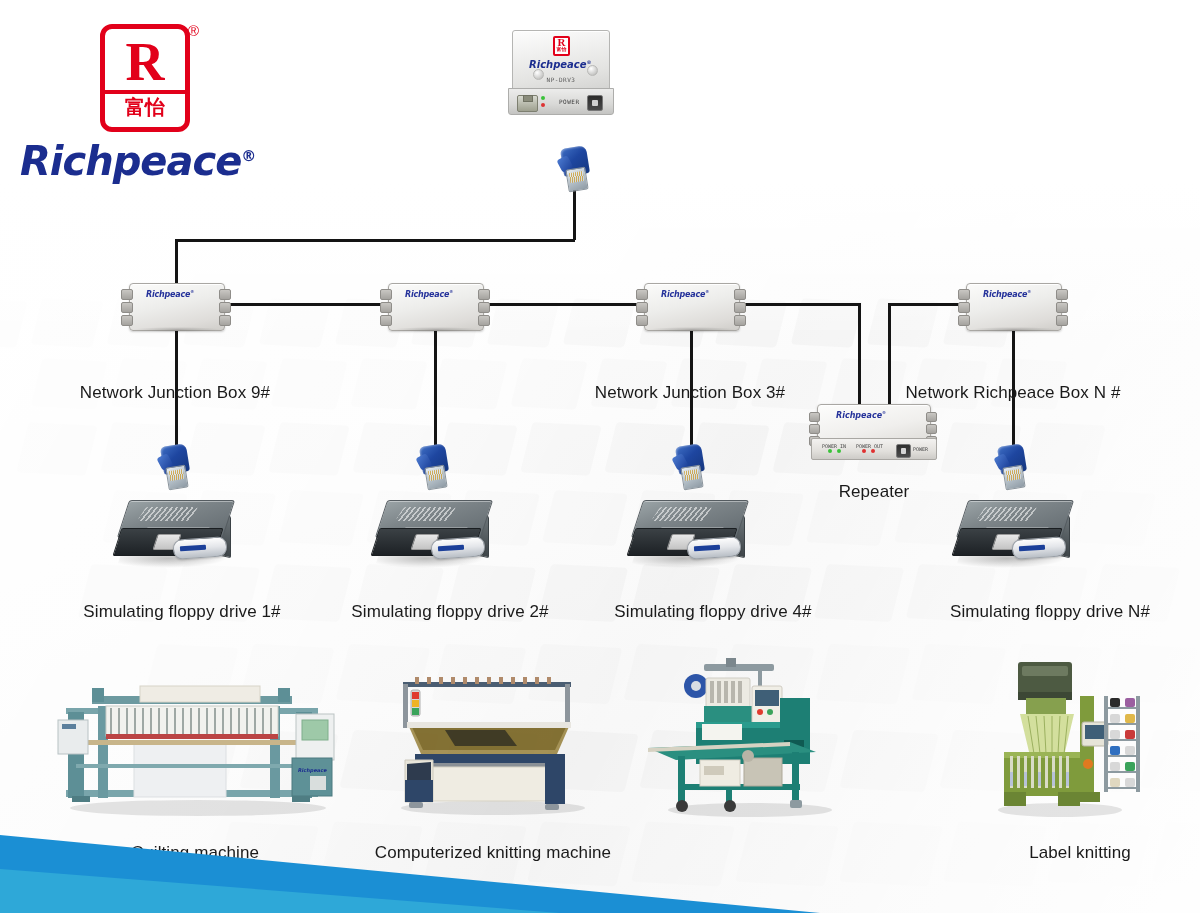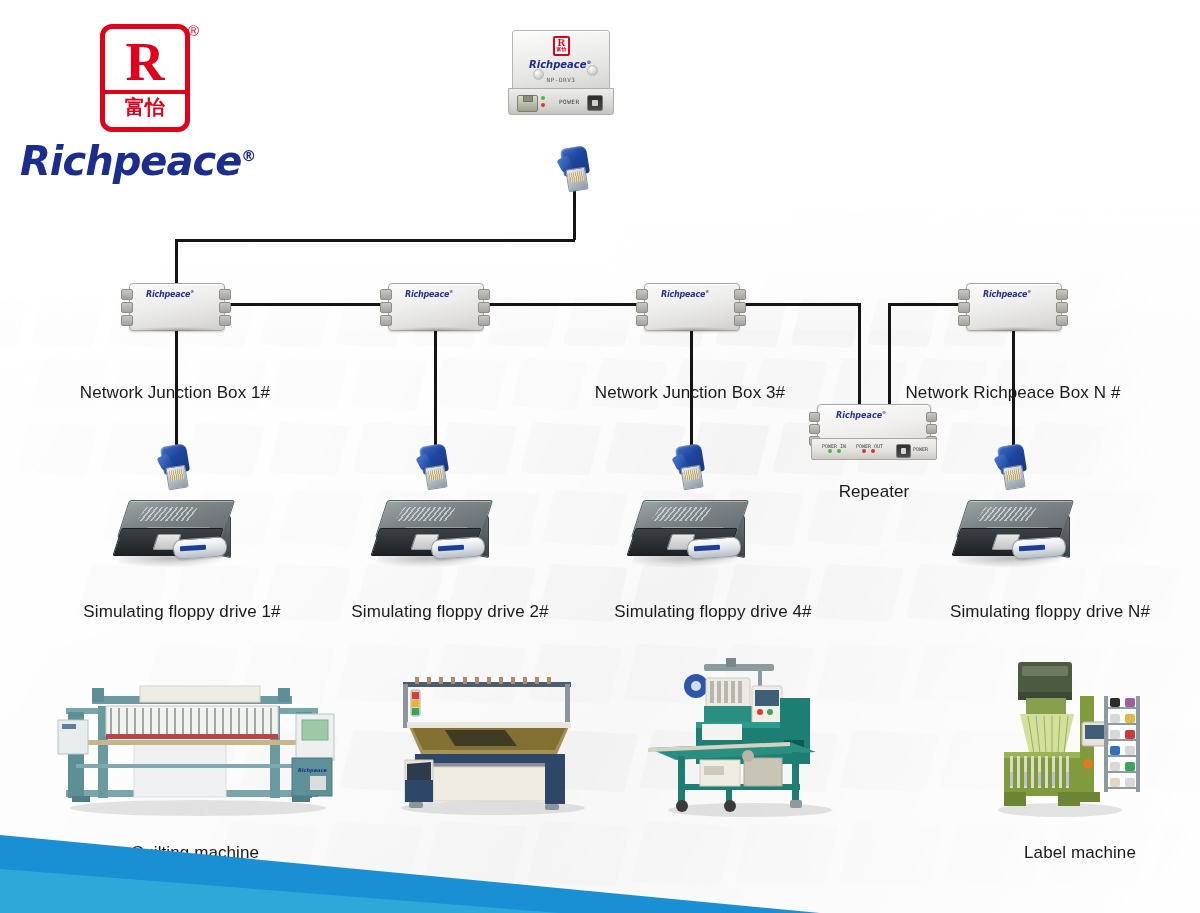--- a/index.html
+++ b/index.html
@@ -350,21 +350,21 @@
       <div class="jb-brand"><span>Richpeace</span><sup>®</sup></div>
     </div>
     <div class="jb-tab l" style="top:6px;"></div>
     <div class="jb-tab l" style="top:19px;"></div>
     <div class="jb-tab l" style="top:32px;"></div>
     <div class="jb-tab r" style="top:6px;"></div>
     <div class="jb-tab r" style="top:19px;"></div>
     <div class="jb-tab r" style="top:32px;"></div>
     <div class="jb-shadow"></div>
   </div>
-  <div class="lbl" style="left:50px;top:383px;width:250px;">Network Junction Box 1#</div>
+  <div class="lbl" style="left:50px;top:383px;width:250px;">Network Junction Box 9#</div>
 
   <div class="jb" style="left:380px;top:283px;">
     <div class="jb-body">
       <div class="jb-brand"><span>Richpeace</span><sup>®</sup></div>
     </div>
     <div class="jb-tab l" style="top:6px;"></div>
     <div class="jb-tab l" style="top:19px;"></div>
     <div class="jb-tab l" style="top:32px;"></div>
     <div class="jb-tab r" style="top:6px;"></div>
     <div class="jb-tab r" style="top:19px;"></div>
@@ -624,20 +624,21 @@
       <path d="M20 92 L48 92 L48 134 L20 134 Z" fill="#e8e5da" stroke="#cdc9bc"></path>
       <path d="M22 96 L46 94 L46 112 L22 116 Z" fill="#2e3b4e"></path>
       <rect x="20" y="112" width="28" height="22" fill="#2e4668"></rect>
 
       <rect x="160" y="92" width="20" height="44" fill="#2e4668"></rect>
 
       <rect x="24" y="134" width="14" height="6" rx="2" fill="#8d959c"></rect>
       <rect x="160" y="136" width="14" height="6" rx="2" fill="#8d959c"></rect>
     </svg>
   </div>
+  <div class="lbl" style="left:328px;top:843px;width:330px;">Computerized knitting machine</div>
 
   <div class="mach" style="left:640px;top:648px;width:210px;height:172px;">
     <svg width="210" height="172" viewBox="0 0 210 172">
       <ellipse cx="110" cy="162" rx="82" ry="7" fill="rgba(0,0,0,.10)"></ellipse>
 
       <rect x="64" y="16" width="70" height="7" rx="2" fill="#8d9aa0"></rect>
       <rect x="86" y="10" width="10" height="9" fill="#7b878d"></rect>
       <rect x="118" y="18" width="4" height="34" fill="#8d9aa0"></rect>
 
       <circle cx="56" cy="38" r="12" fill="#2d55a8"></circle>
@@ -755,21 +756,21 @@
         <rect x="145" y="110" width="10" height="9" rx="2" fill="#3aa35a"></rect>
         <rect x="130" y="126" width="10" height="9" rx="2" fill="#e0d8c0"></rect>
         <rect x="145" y="126" width="10" height="9" rx="2" fill="#d8d8d8"></rect>
       </g>
 
       <rect x="24" y="140" width="22" height="14" fill="#6b8534"></rect>
       <rect x="78" y="140" width="22" height="14" fill="#6b8534"></rect>
       <rect x="96" y="140" width="24" height="10" fill="#6b8534"></rect>
     </svg>
   </div>
-  <div class="lbl" style="left:990px;top:843px;width:180px;">Label machine</div>
+  <div class="lbl" style="left:990px;top:843px;width:180px;">Label knitting</div>
 
   <div class="ribbon">
     <svg width="1200" height="120" viewBox="0 0 1200 120" preserveAspectRatio="none">
       <path id="rib2" d="M0,42 L820,120 L0,120 Z" fill="#1b8fd4"></path>
       <path id="rib1" d="M0,76 L560,120 L0,120 Z" fill="#2ea8d8"></path>
     </svg>
   </div>
 
 </div>
 

